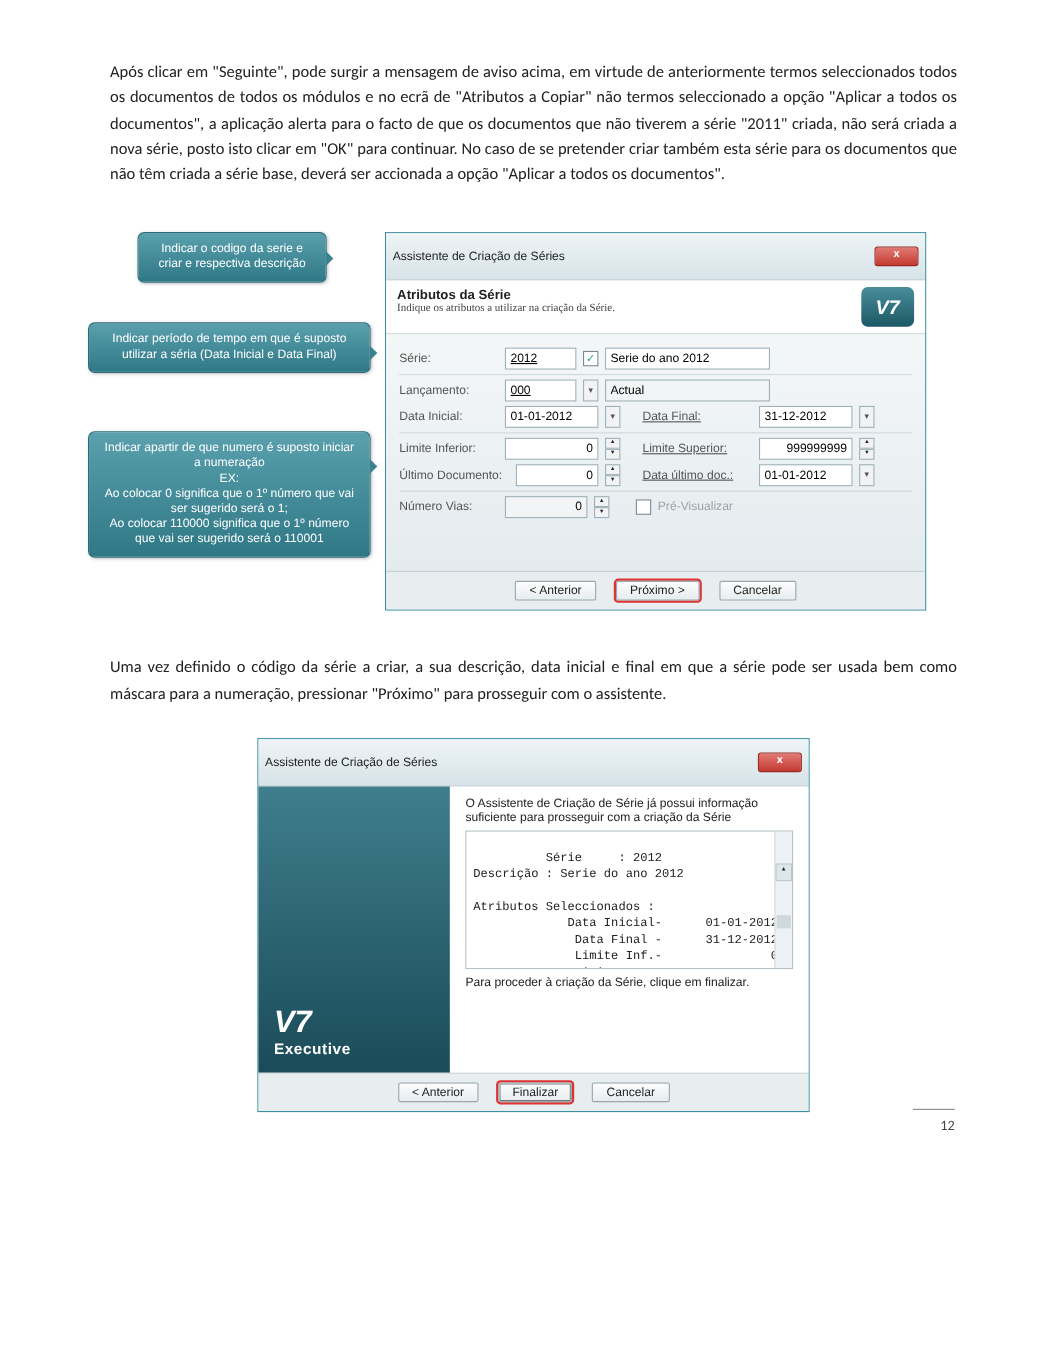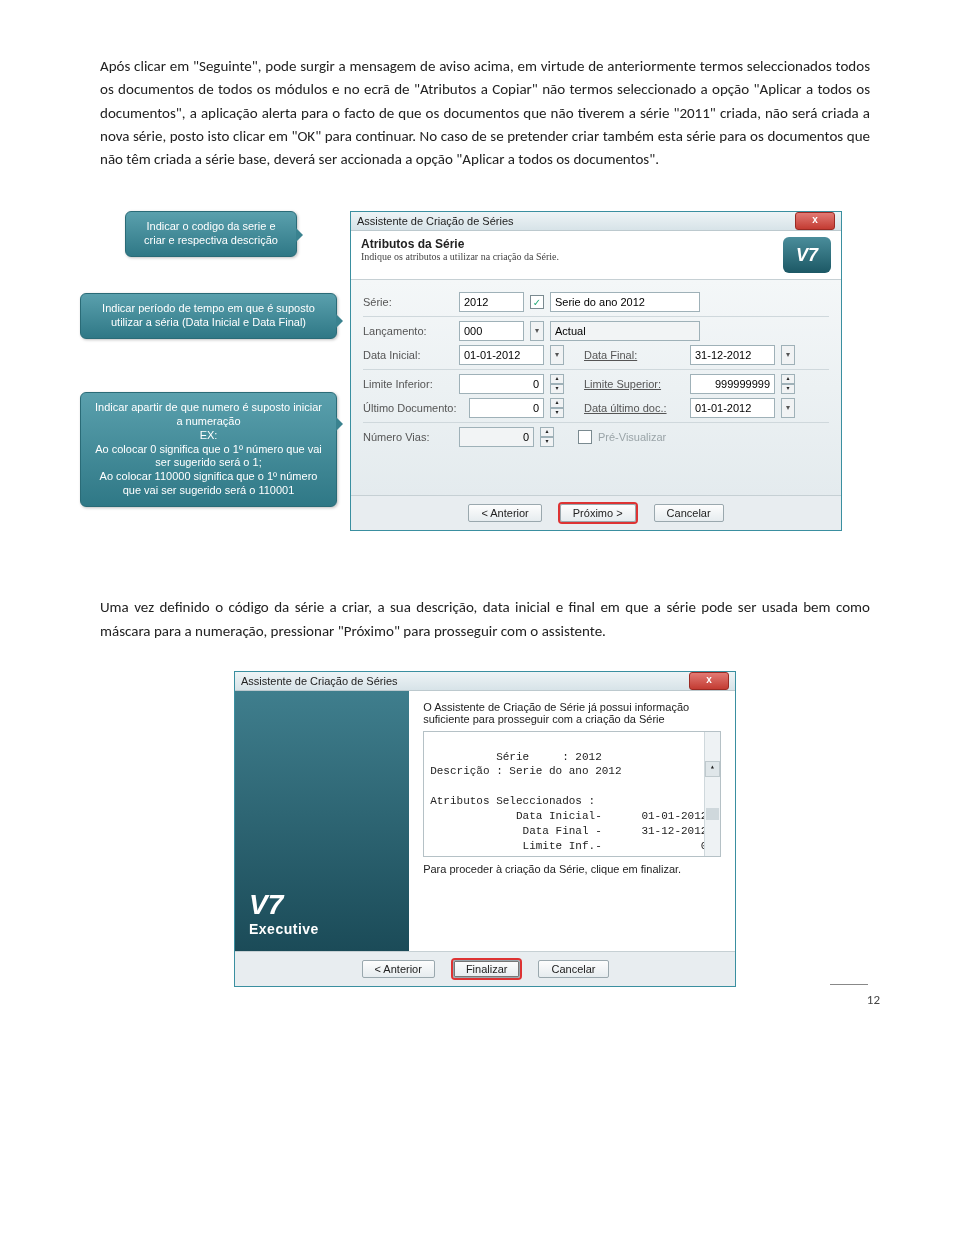--- a/index.html
+++ b/index.html
@@ -61,21 +61,21 @@
     width:490px;
     border:1px solid #3a8fa0;
     background:#e8edf0;
     font-family: "Segoe UI", Tahoma, sans-serif;
     font-size:11px;
     color:#222;
   }
   .titlebar{
     background:linear-gradient(#eef4f6,#d7e3e8);
     border-bottom:1px solid #bcc9ce;
-    padding:0 6px;
+    padding:12px 6px;
     display:flex;
     justify-content:space-between;
     align-items:center;
     gap:36px;
   }
   .closebtn{
     width:38px;height:16px;
     background:linear-gradient(#e27a74,#c33b32);
     border:1px solid #9a2a23;
     border-radius:3px;
@@ -98,21 +98,21 @@
   .body{
     background:linear-gradient(#f4f7f8,#e4ebee);
     padding:8px 12px 4px 12px;
   }
   .row{display:flex;align-items:center;margin:4px 0;gap:6px;}
   .lbl{width:90px;color:#555;}
   .inp{
     border:1px solid #9fb1b8;background:#fff;font-size:11px;
     padding:1px 4px;height:16px;
   }
-  .inp.w55{width:55px;}
+  .inp.w55{width:55px;text-decoration:underline;}
   .inp.w75{width:75px;}
   .inp.w140{width:140px;}
   .drop{border:1px solid #9fb1b8;background:#f1f3f4;width:12px;height:18px;text-align:center;font-size:8px;line-height:18px;color:#555;}
   .spin{display:flex;flex-direction:column;}
   .spin div{border:1px solid #9fb1b8;background:#f1f3f4;width:12px;height:8px;font-size:6px;line-height:6px;text-align:center;}
   .chk{width:12px;height:12px;border:1px solid #7a8a90;background:#fff;display:inline-flex;align-items:center;justify-content:center;font-size:10px;color:#2a7;}
   .chk.off{color:#aaa;}
   .sep{border-top:1px solid #cfd8dc;margin:3px 0;}
   .btnbar{
     background:#e8edf0;border-top:1px solid #c6d0d4;
@@ -153,21 +153,21 @@
     padding:3px 6px;white-space:pre;line-height:1.35;
     height:118px;overflow:hidden;position:relative;
   }
   .scroll{
     position:absolute;right:0;top:0;width:15px;height:100%;
     background:#eef2f4;border-left:1px solid #cfd8dc;
   }
   .scroll .up,.scroll .dn{height:14px;background:#dfe6e9;border:1px solid #bfc9cd;font-size:8px;text-align:center;}
   .scroll .tr{height:12px;background:#cfd8dc;margin:1px;}
   .pagenum{
-    position:absolute;right:80px;bottom:10px;font-size:13px;color:#444;
+    position:absolute;right:92px;bottom:10px;font-size:13px;color:#444;
   }
   .pageline{
     position:absolute;right:92px;bottom:32px;width:38px;border-top:1px solid #888;
   }
 </style>
 </head>
 <body>
 
 <div class="page">
 

